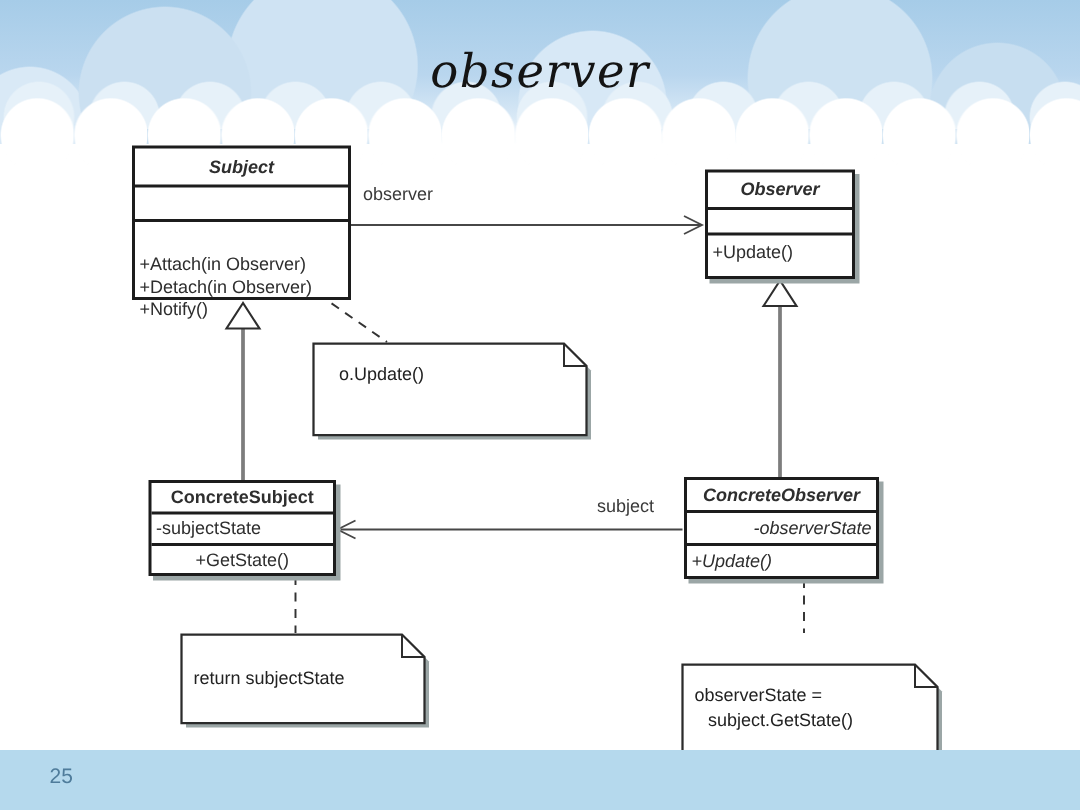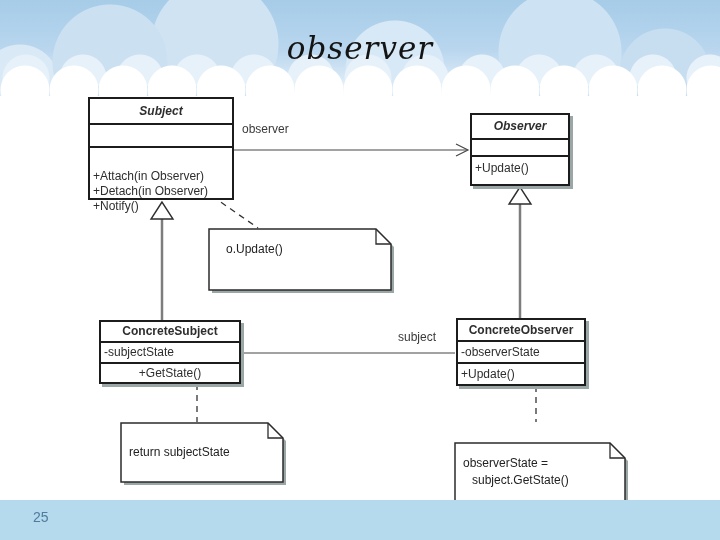--- a/index.html
+++ b/index.html
@@ -61,30 +61,30 @@
   #cls-subject .attrs { height:23px; }
   #cls-subject .methods { padding-top:21px; }
   #cls-subject .member { line-height:15px; }
 
   #cls-observer { left:470px; top:113px; width:100px; height:73px; }
   #cls-observer .cname { height:23px; line-height:23px; }
   #cls-observer .attrs { height:17px; }
   #cls-observer .methods { padding-top:4px; }
   #cls-observer .member { line-height:15px; }
 
-  #cls-csubject { left:99px; top:320px; width:142px; height:64px; }
+  #cls-csubject { left:99px; top:320px; width:125px; height:64px; }
   #cls-csubject .cname { height:19px; line-height:19px; }
   #cls-csubject .attrs { height:21px; }
   #cls-csubject .attrs .member { line-height:19px; }
   #cls-csubject .methods { padding-top:1px;text-align:center; }
   #cls-csubject .methods .member { line-height:16px; }
 
-  #cls-cobserver { left:456px; top:318px; width:130px; height:68px; }
+  #cls-cobserver { left:456px; top:318px; width:130px; height:68px;font-style:italic; }
   #cls-cobserver .cname { height:20px; line-height:20px; }
-  #cls-cobserver .attrs { height:22px; }
+  #cls-cobserver .attrs { height:22px;text-align:right; }
   #cls-cobserver .attrs .member { line-height:20px; }
   #cls-cobserver .methods { padding-top:2px; }
   #cls-cobserver .methods .member { line-height:17px; }
 
   
   .note { position:absolute; z-index:2; }
   .note-text {
     position:absolute; font-size:12px; color:#222; line-height:17px;
     white-space:nowrap;
   }

